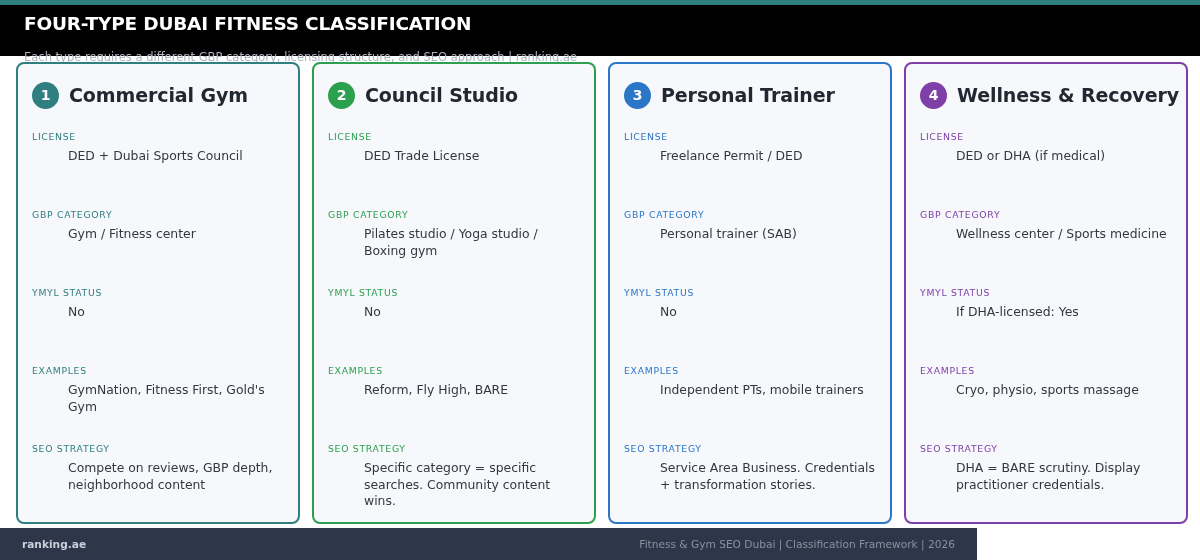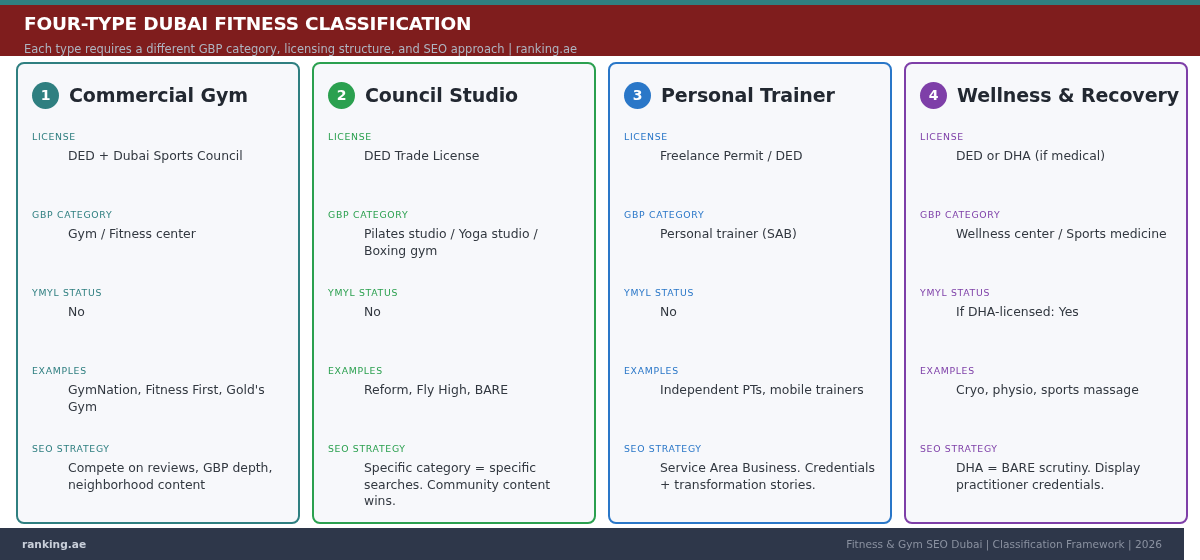--- a/index.html
+++ b/index.html
@@ -23,37 +23,37 @@
     height: 5px;
     background: #2f7f80;
   }
 
   
   .header {
     position: absolute;
     top: 5px; left: 0;
     width: 1200px;
     height: 51px;
-    background: #7f1d1d;
+    background: #000000;
     box-sizing: border-box;
     padding: 7px 0 0 24px;
   }
   .header-title {
     font-size: 18.5px;
     font-weight: bold;
     color: #ffffff;
     letter-spacing: -0.2px;
     line-height: 23px;
     white-space: nowrap;
   }
   .header-subtitle {
     font-size: 11.5px;
     color: #aeb4c0;
     line-height: 17px;
-    margin-top: 6px;
+    margin-top: 14px;
     white-space: nowrap;
   }
 
   
   .cards {
     position: absolute;
     top: 62px;
     left: 16px;
     width: 1172px;
     height: 462px;
@@ -135,21 +135,21 @@
 
   .card.purple { border-color: #7e3fa8; }
   .card.purple .badge { background: #7e3fa8; }
   .card.purple .row-label { color: #7e3fa8; }
 
   
   .footer {
     position: absolute;
     left: 0;
     top: 528px;
-    width: 1184px;
+    width: 977px;
     height: 32px;
     background: #2e374a;
     display: flex;
     align-items: center;
     justify-content: space-between;
     box-sizing: border-box;
     padding: 0 22px;
   }
   .footer-left {
     font-size: 10.6px;

